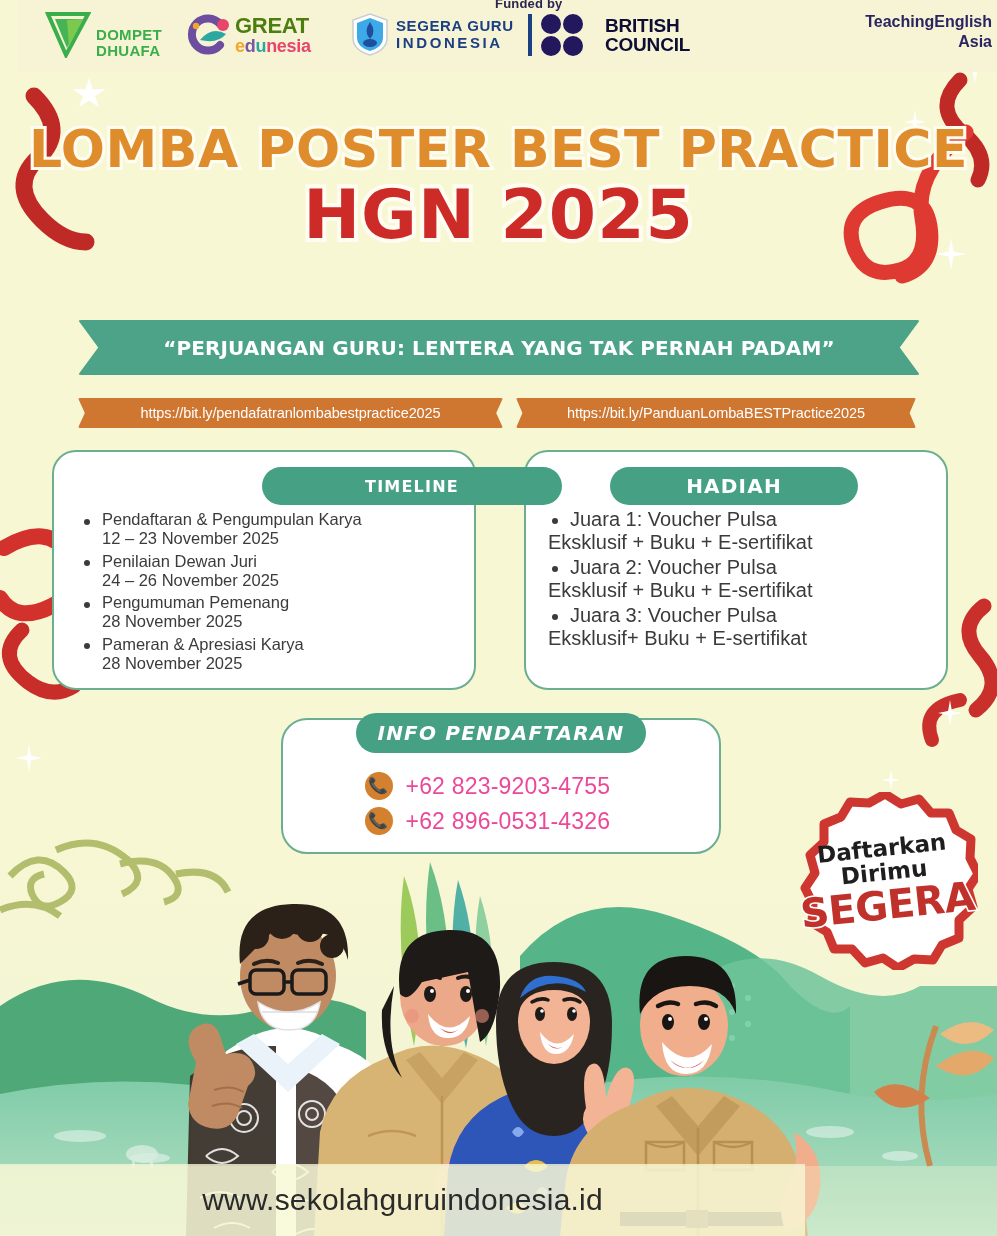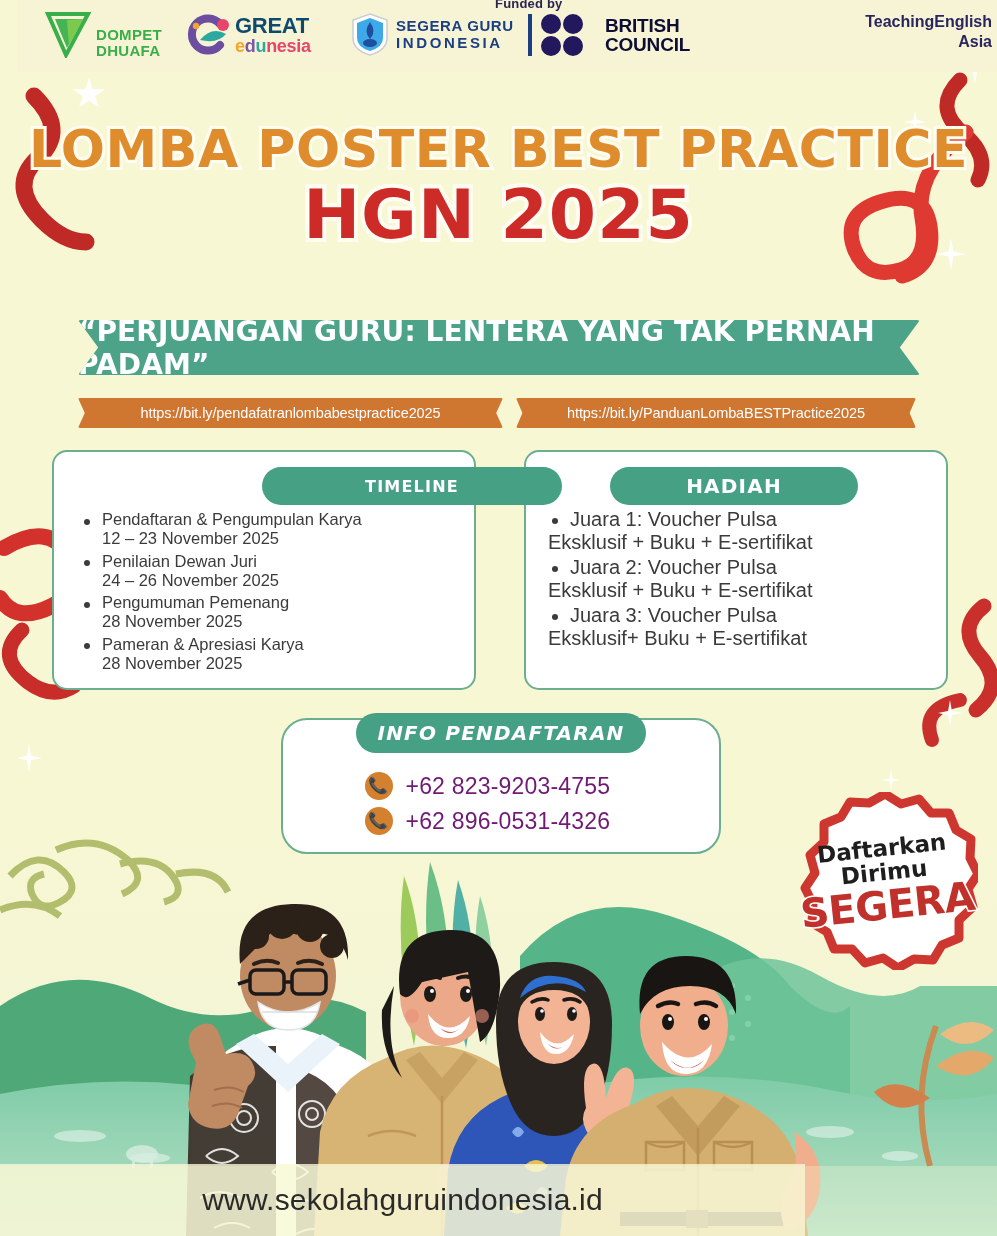--- a/index.html
+++ b/index.html
@@ -29,21 +29,21 @@
     letter-spacing:.2px;
   }
   .logo-dd { position:absolute; left:28px; top:10px; display:flex; align-items:flex-end; gap:5px; }
   .dd-mark { width:46px; height:48px; position:relative; }
   .dd-mark svg { display:block; }
   .dd-txt { font-size:15px; font-weight:bold; color:#3AAE4A; line-height:1.02; letter-spacing:.3px; }
 
   .logo-great { position:absolute; left:165px; top:12px; display:flex; align-items:center; gap:3px; }
   .great-mark { width:50px; height:45px; position:relative; }
   .great-txt { line-height:1.0; }
-  .great-1 { font-size:22px; font-weight:bold; color:#0c4a6e; letter-spacing:-.3px; }
+  .great-1 { font-size:22px; font-weight:bold; color:#4d7c0f; letter-spacing:-.3px; }
   .great-2 { font-size:18px; font-weight:bold; letter-spacing:-.3px; }
   .great-2 .e { color:#F4A62A; }
   .great-2 .d { color:#7B56A5; }
   .great-2 .u { color:#2BA8A0; }
   .great-2 .n { color:#E8456C; }
 
   .logo-sgi { position:absolute; left:333px; top:12px; display:flex; align-items:center; gap:6px; }
   .sgi-shield { width:40px; height:45px; }
   .sgi-txt { font-size:15px; font-weight:bold; color:#1B3F83; line-height:1.08; letter-spacing:.6px; }
   .sgi-txt .l2 { letter-spacing:2.6px; }
@@ -92,40 +92,40 @@
   
   .tagline {
     position:absolute; left:78px; top:320px; width:842px; height:55px;
     background:#4CA388;
     z-index:20;
     display:flex; align-items:center; justify-content:center;
     clip-path:polygon(0 0, 100% 0, 97.6% 50%, 100% 100%, 0 100%, 2.4% 50%);
     border-radius:3px;
   }
   .tagline span {
-    color:#FFFFFF; font-size:28px; font-weight:bold; letter-spacing:.1px;
+    color:#FFFFFF; font-size:20px; font-weight:bold; letter-spacing:.1px;
     font-family:"DejaVu Sans", sans-serif;
   }
 
   
   .urlrow { position:absolute; left:78px; top:398px; width:842px; height:30px; z-index:20; display:flex; gap:13px;}
   .urlbtn {
     background:#CF7631; height:30px;
     display:flex; align-items:center; justify-content:center;
     color:#FFFFFF; font-size:14.5px; letter-spacing:-.1px;
     clip-path:polygon(0 0, 100% 0, 98.4% 50%, 100% 100%, 0 100%, 1.6% 50%);
     border-radius:2px;
   }
   .urlbtn.a { width:425px; }
   .urlbtn.b { width:400px; }
 
   
   .card {
     position:absolute; background:#FFFFFF;
-    border:2.5px solid #6BAE90; border-radius:15px; z-index:20;
+    border:2.5px solid #6BAE90; border-radius:24px; z-index:20;
   }
   .card-timeline { left:52px; top:450px; width:424px; height:240px; }
   .card-hadiah   { left:524px; top:450px; width:424px; height:240px; }
   .card-info     { left:281px; top:718px; width:440px; height:136px; border-radius:26px; }
 
   .pill {
     position:absolute; left:50%; transform:translateX(-50%);
     background:#45A084; border-radius:30px;
     display:flex; align-items:center; justify-content:center;
     color:#FFFFFF; font-weight:bold; letter-spacing:1.2px;
@@ -152,21 +152,21 @@
   .hd-list li { margin-bottom:1px; }
   .hd-list .d { display:block; margin-left:-22px; }
 
   .phones { position:absolute; left:0; top:52px; width:100%; }
   .phone-row { display:flex; align-items:center; justify-content:center; gap:13px; margin-bottom:7px; }
   .phone-ico {
     width:28px; height:28px; border-radius:50%; background:#D3812F;
     display:flex; align-items:center; justify-content:center;
     color:#FFFFFF; font-size:16px; line-height:1;
   }
-  .phone-num { font-size:23px; color:#701a75; letter-spacing:.2px; min-width:232px; }
+  .phone-num { font-size:23px; color:#ec4899; letter-spacing:.2px; min-width:232px; }
 
   
   .segera {
     position:absolute; left:792px; top:792px; width:186px; height:178px; z-index:30;
   }
   .segera svg { position:absolute; inset:0; }
   .segera-txt {
     position:absolute; inset:0; display:flex; flex-direction:column;
     align-items:center; justify-content:center; gap:0px;
     transform:rotate(-6deg);

